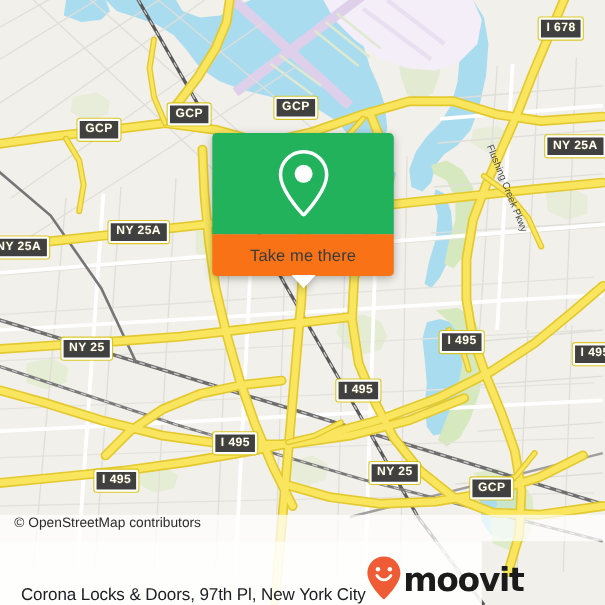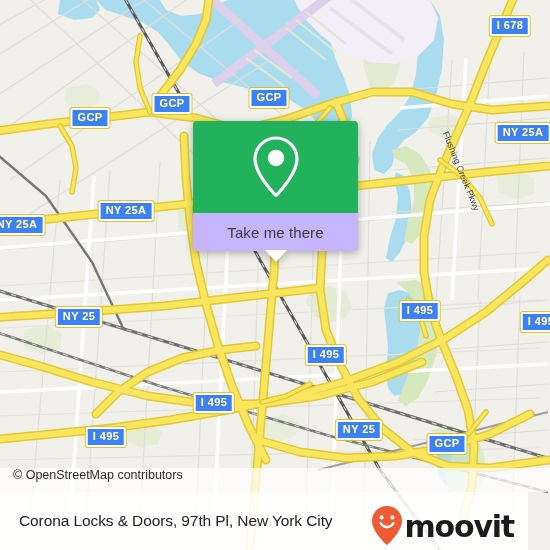--- a/index.html
+++ b/index.html
@@ -6,21 +6,21 @@
   body{font-family:"Liberation Sans", sans-serif;}
   #app{position:relative;width:550px;height:550px;overflow:hidden;background:#f2f0ea;}
 
   
   #map{position:absolute;inset:0;width:550px;height:550px;}
   #map svg{display:block;width:550px;height:550px;}
 
   
   .shield{
     position:absolute;
-    background:#3b82f6;
+    background:#404040;
     border:2px solid #ffffff;
     border-radius:2px;
     color:#ffffff;
     font-weight:bold;
     font-size:11px;
     line-height:13px;
     padding:1px 5px 2px 5px;
     letter-spacing:.4px;
     white-space:nowrap;
     text-shadow:0 0 2px rgba(160,140,0,.45);
@@ -48,21 +48,21 @@
     overflow:visible;
     filter:drop-shadow(0 2px 4px rgba(0,0,0,.30));
   }
   #popup-body{
     background:#22b25c;
     height:92px;
     border-radius:4px 4px 0 0;
     display:flex;align-items:center;justify-content:center;
   }
   #popup-foot{
-    background:#c4b5fd;
+    background:#f97316;
     height:38px;
     border-radius:0 0 4px 4px;
     display:flex;align-items:center;justify-content:center;
     font-size:15px;
     color:#3b3b3b;
     letter-spacing:.1px;
   }
   #popup-tail{
     position:absolute;
     left:50%;bottom:-11px;
@@ -80,23 +80,23 @@
     width:550px;height:24px;
     background:rgba(255,255,255,.72);
     font-size:12.5px;color:#2c2c2c;
     display:flex;align-items:flex-start;
     padding-left:13px;box-sizing:border-box;
   }
 
   
   #bottom-bar{
     position:absolute;left:0;top:492px;
-    width:528px;height:58px;
+    width:438px;height:58px;
     background:rgba(255,255,255,.90);
-    display:flex;align-items:center;
+    display:flex;align-items:flex-end;
     box-sizing:border-box;
     padding:0 14px 0 19px;
   }
   #place-title{
     flex:1;
     font-size:15.5px;
     color:#202124;
     white-space:nowrap;
     letter-spacing:-.1px;
   }

